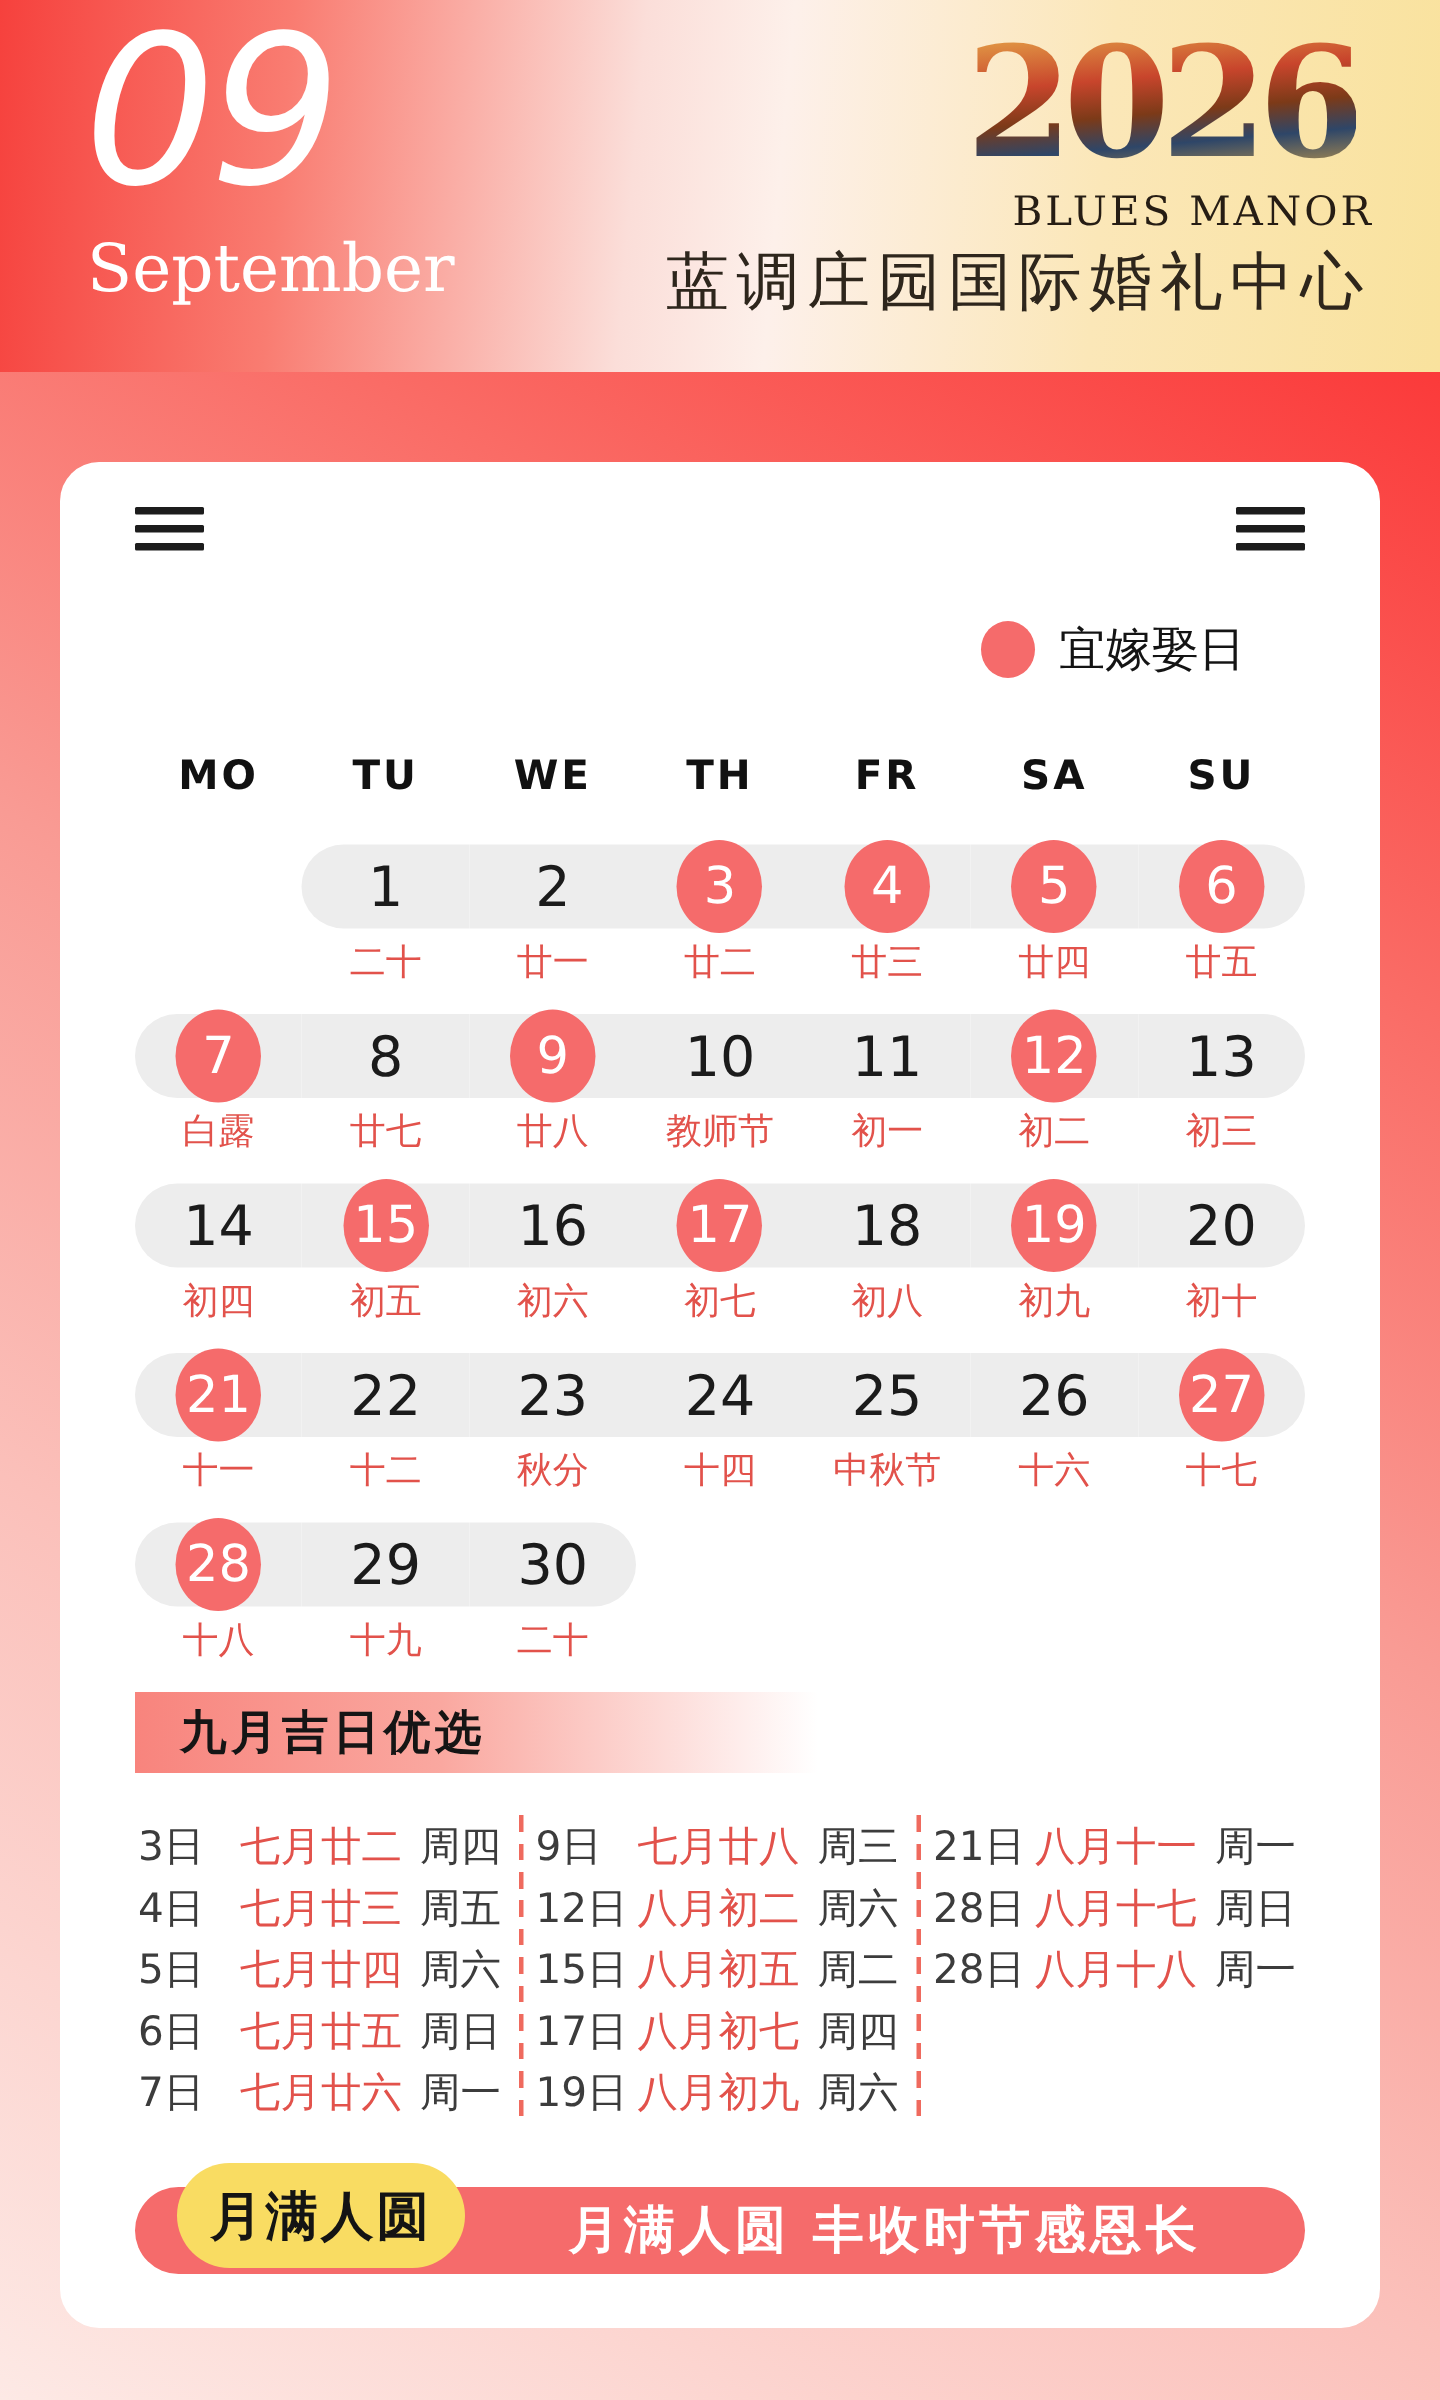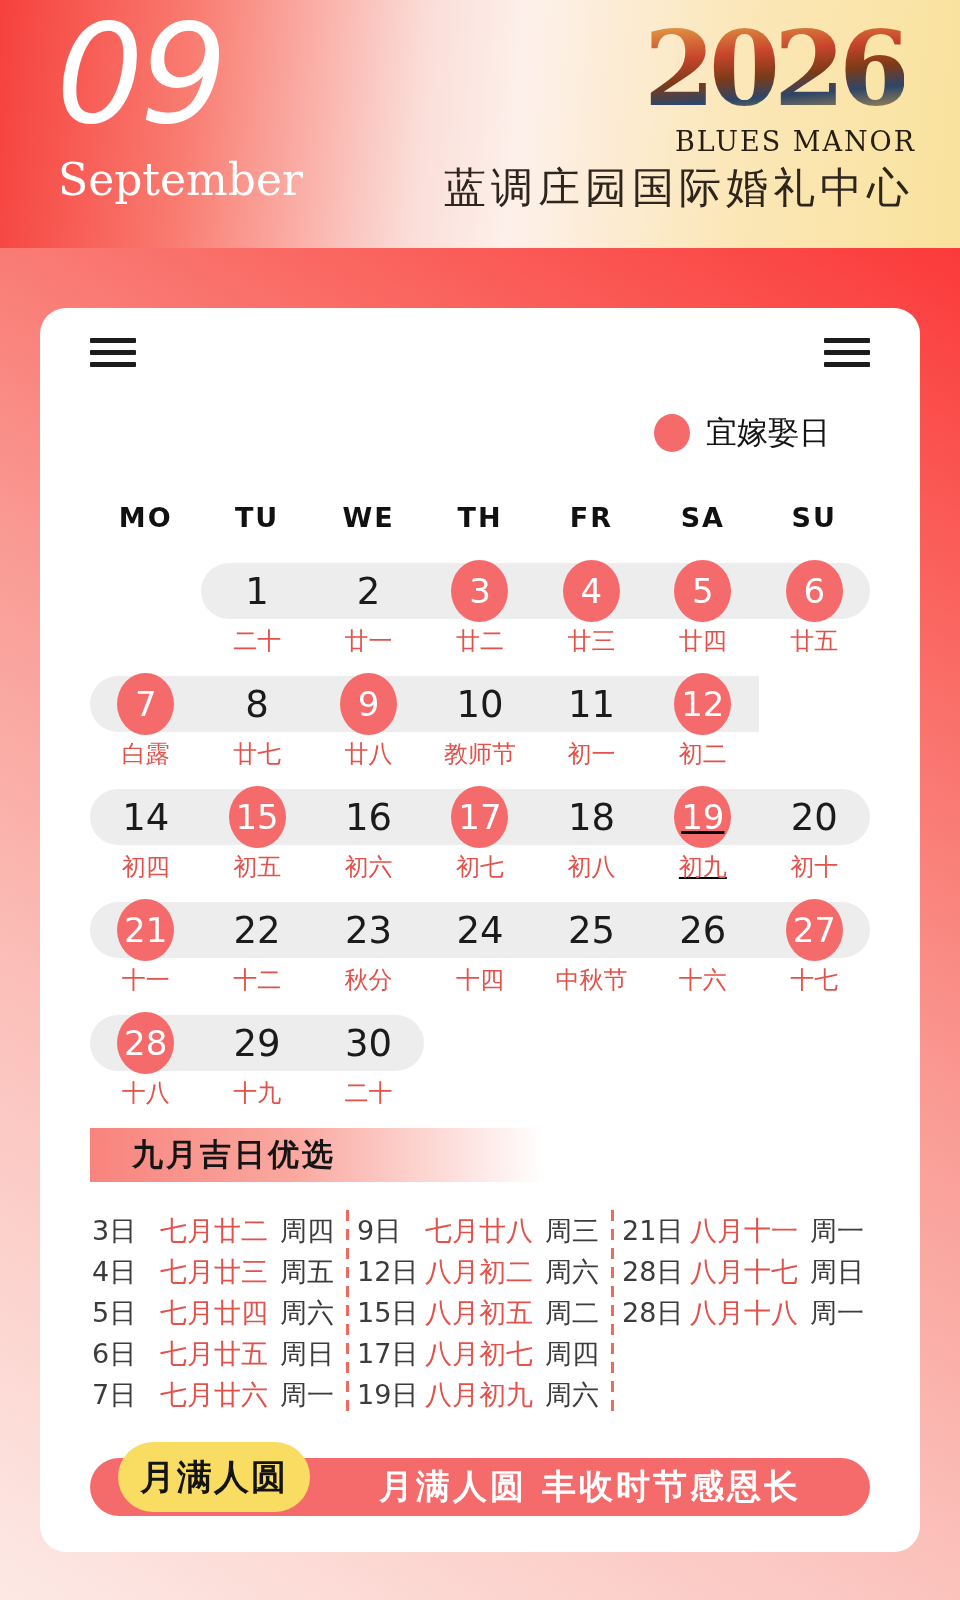--- a/index.html
+++ b/index.html
@@ -52,21 +52,21 @@
   .day-cell{display:flex;flex-direction:column;align-items:stretch;}
   .num-box{height:56px;display:flex;align-items:center;justify-content:center;background:var(--pill);}
   .num-box.pill-start{border-top-left-radius:28px;border-bottom-left-radius:28px;}
   .num-box.pill-end{border-top-right-radius:28px;border-bottom-right-radius:28px;}
   .num{font-size:37px;color:var(--ink);line-height:1;}
   .num.circled{width:57px;height:62px;border-radius:50%;background:var(--accent);color:#fff;
     display:flex;align-items:center;justify-content:center;font-size:34px;flex:0 0 auto;}
   .lunar{margin-top:9px;text-align:center;font-size:24px;color:var(--lunar);height:26px;line-height:26px;}
 
   
-  .aus-title-wrap{margin-top:12px;width:455px;height:54px;display:flex;align-items:center;padding-left:42px;
+  .aus-title-wrap{margin-top:12px;width:455px;height:54px;display:flex;align-items:center;padding-left:30px;
     background:linear-gradient(90deg,#f8847d 0%,#faa8a0 45%,rgba(255,255,255,0) 100%);}
   .aus-title-wrap span{font-size:31px;font-weight:700;color:#151515;letter-spacing:3px;}
   .aus-list{display:flex;margin-top:28px;min-height:208px;}
   .aus-col{display:flex;flex-direction:column;flex:1 1 0;}
   .aus-col + .aus-divider{margin:0 6px;}
   .aus-divider{width:3px;align-self:stretch;
     background:repeating-linear-gradient(to bottom,#ef6a5e 0 11px,transparent 11px 19px);}
   .aus-row{display:flex;align-items:center;height:41px;padding:0 6px 0 2px;}
   .aus-day{width:64px;font-size:27px;color:#3c3c3c;}
   .aus-lunar{flex:1;text-align:center;font-size:27px;color:var(--lunar);}
@@ -193,20 +193,26 @@
                 <div class="num">11</div>
               </div>
               <div class="lunar">初一</div>
             </div>
             <div class="day-cell" style="grid-column: 6;">
               <div class="num-box">
                 <div class="num circled">12</div>
               </div>
               <div class="lunar">初二</div>
             </div>
+            <div class="day-cell" style="grid-column: 7;">
+              <div class="num-box pill-end">
+                <div class="num">13</div>
+              </div>
+              <div class="lunar">初三</div>
+            </div>
           </div>
           <div class="week-row">
             <div class="day-cell" style="grid-column: 1;">
               <div class="num-box pill-start">
                 <div class="num">14</div>
               </div>
               <div class="lunar">初四</div>
             </div>
             <div class="day-cell" style="grid-column: 2;">
               <div class="num-box">
@@ -225,21 +231,21 @@
                 <div class="num circled">17</div>
               </div>
               <div class="lunar">初七</div>
             </div>
             <div class="day-cell" style="grid-column: 5;">
               <div class="num-box">
                 <div class="num">18</div>
               </div>
               <div class="lunar">初八</div>
             </div>
-            <div class="day-cell" style="grid-column: 6; text-decoration: underline;">
+            <div class="day-cell" style="grid-column: 6;">
               <div class="num-box">
                 <div class="num circled">19</div>
               </div>
               <div class="lunar">初九</div>
             </div>
             <div class="day-cell" style="grid-column: 7;">
               <div class="num-box pill-end">
                 <div class="num">20</div>
               </div>
               <div class="lunar">初十</div>

